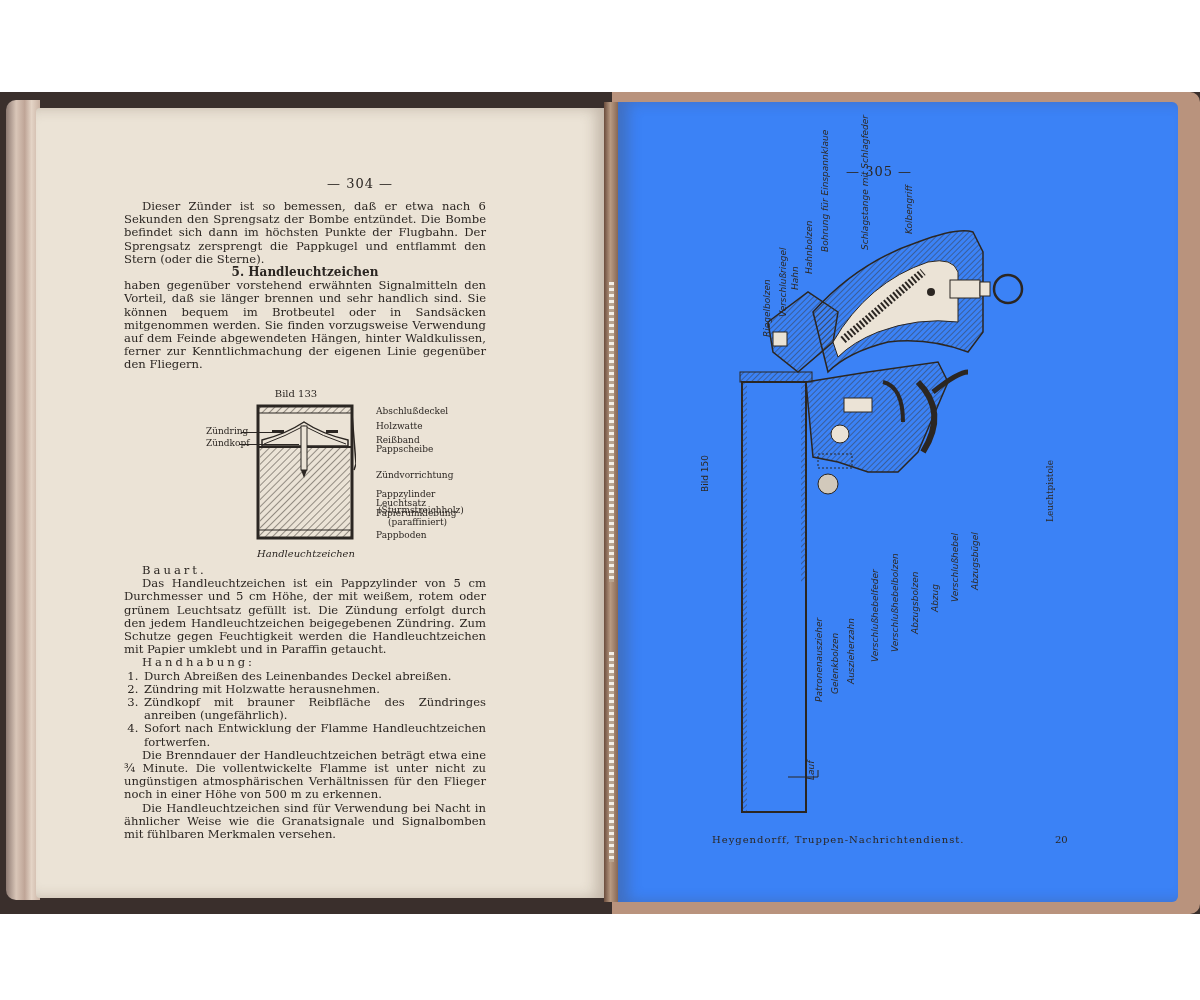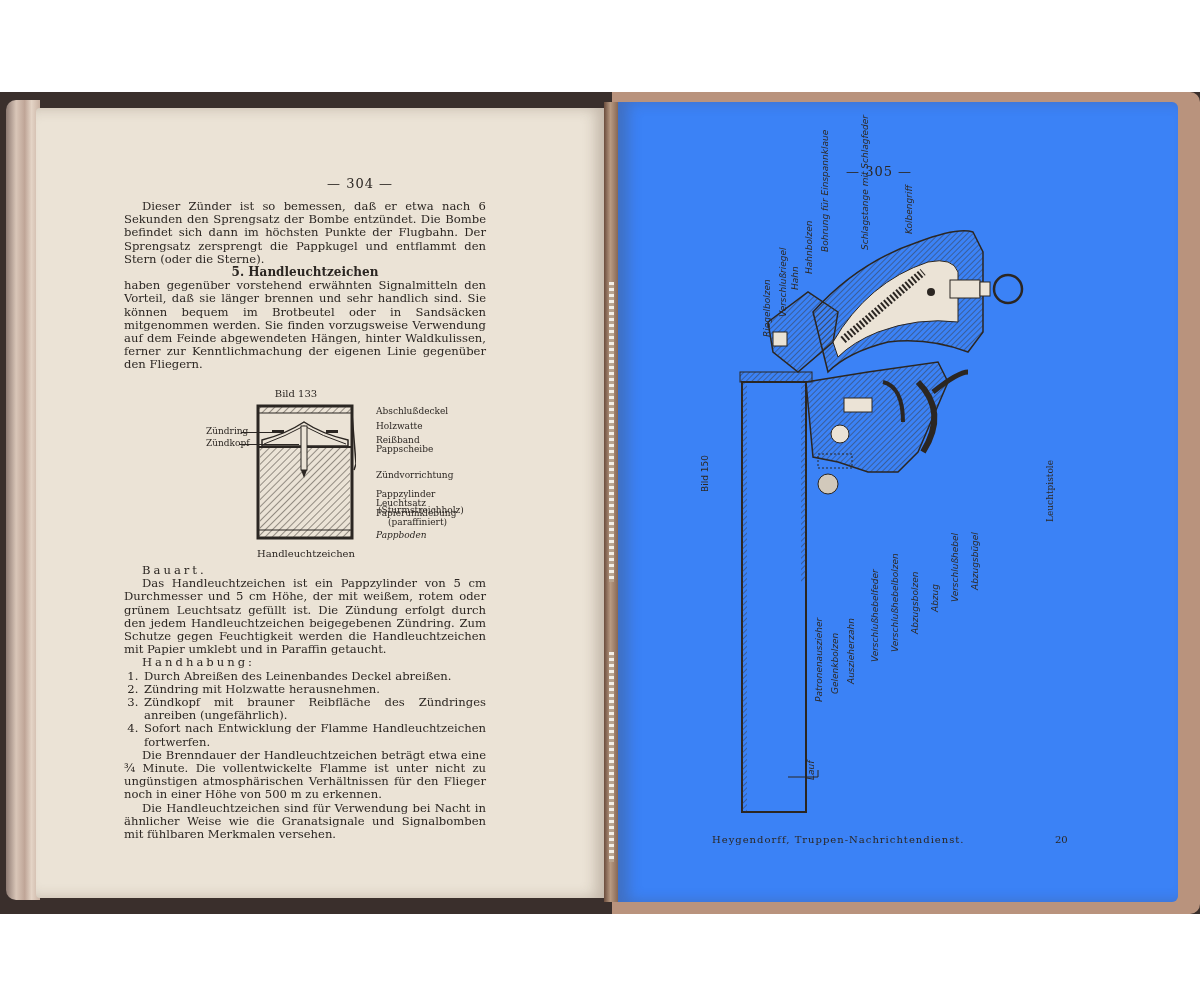--- a/index.html
+++ b/index.html
@@ -71,23 +71,23 @@
     <div class="figlabel" style="left:340px;top:298px;">Abschlußdeckel</div>
     <div class="figlabel" style="left:340px;top:313px;">Holzwatte</div>
     <div class="figlabel" style="left:340px;top:327px;">Reißband</div>
     <div class="figlabel" style="left:340px;top:336px;">Pappscheibe</div>
     <div class="figlabel" style="left:340px;top:362px;">Zündvorrichtung</div>
     <div class="figlabel" style="left:342px;top:385px;margin-top:12px;">(Sturmstreichholz)</div>
     <div class="figlabel" style="left:340px;top:381px;">Pappzylinder</div>
     <div class="figlabel" style="left:340px;top:390px;">Leuchtsatz</div>
     <div class="figlabel" style="left:340px;top:400px;">Papierumklebung</div>
     <div class="figlabel" style="left:352px;top:409px;">(paraffiniert)</div>
-    <div class="figlabel" style="left:340px;top:422px;font-style:italic;">Pappboden</div>
+    <div class="figlabel" style="left:340px;top:422px;">Pappboden</div>
 
-    <div class="caption" style="left:200px;top:440px;width:140px;">Handleuchtzeichen</div>
+    <div class="caption" style="left:200px;top:440px;width:140px;font-style:italic;">Handleuchtzeichen</div>
 
     <div class="text" style="left:88px;top:456px;width:362px;">
       <p class="indent spaced">Bauart.</p>
       <p class="indent">Das Handleuchtzeichen ist ein Pappzylinder von 5 cm Durchmesser und 5 cm Höhe, der mit weißem, rotem oder grünem Leuchtsatz gefüllt ist. Die Zündung erfolgt durch den jedem Handleuchtzeichen beigegebenen Zündring. Zum Schutze gegen Feuchtigkeit werden die Handleuchtzeichen mit Papier umklebt und in Paraffin getaucht.</p>
       <p class="indent spaced">Handhabung:</p>
       <ol class="steps">
         <li>Durch Abreißen des Leinenbandes Deckel abreißen.</li>
         <li>Zündring mit Holzwatte herausnehmen.</li>
         <li>Zündkopf mit brauner Reibfläche des Zündringes anreiben (ungefährlich).</li>
         <li>Sofort nach Entwicklung der Flamme Handleuchtzeichen fortwerfen.</li>

